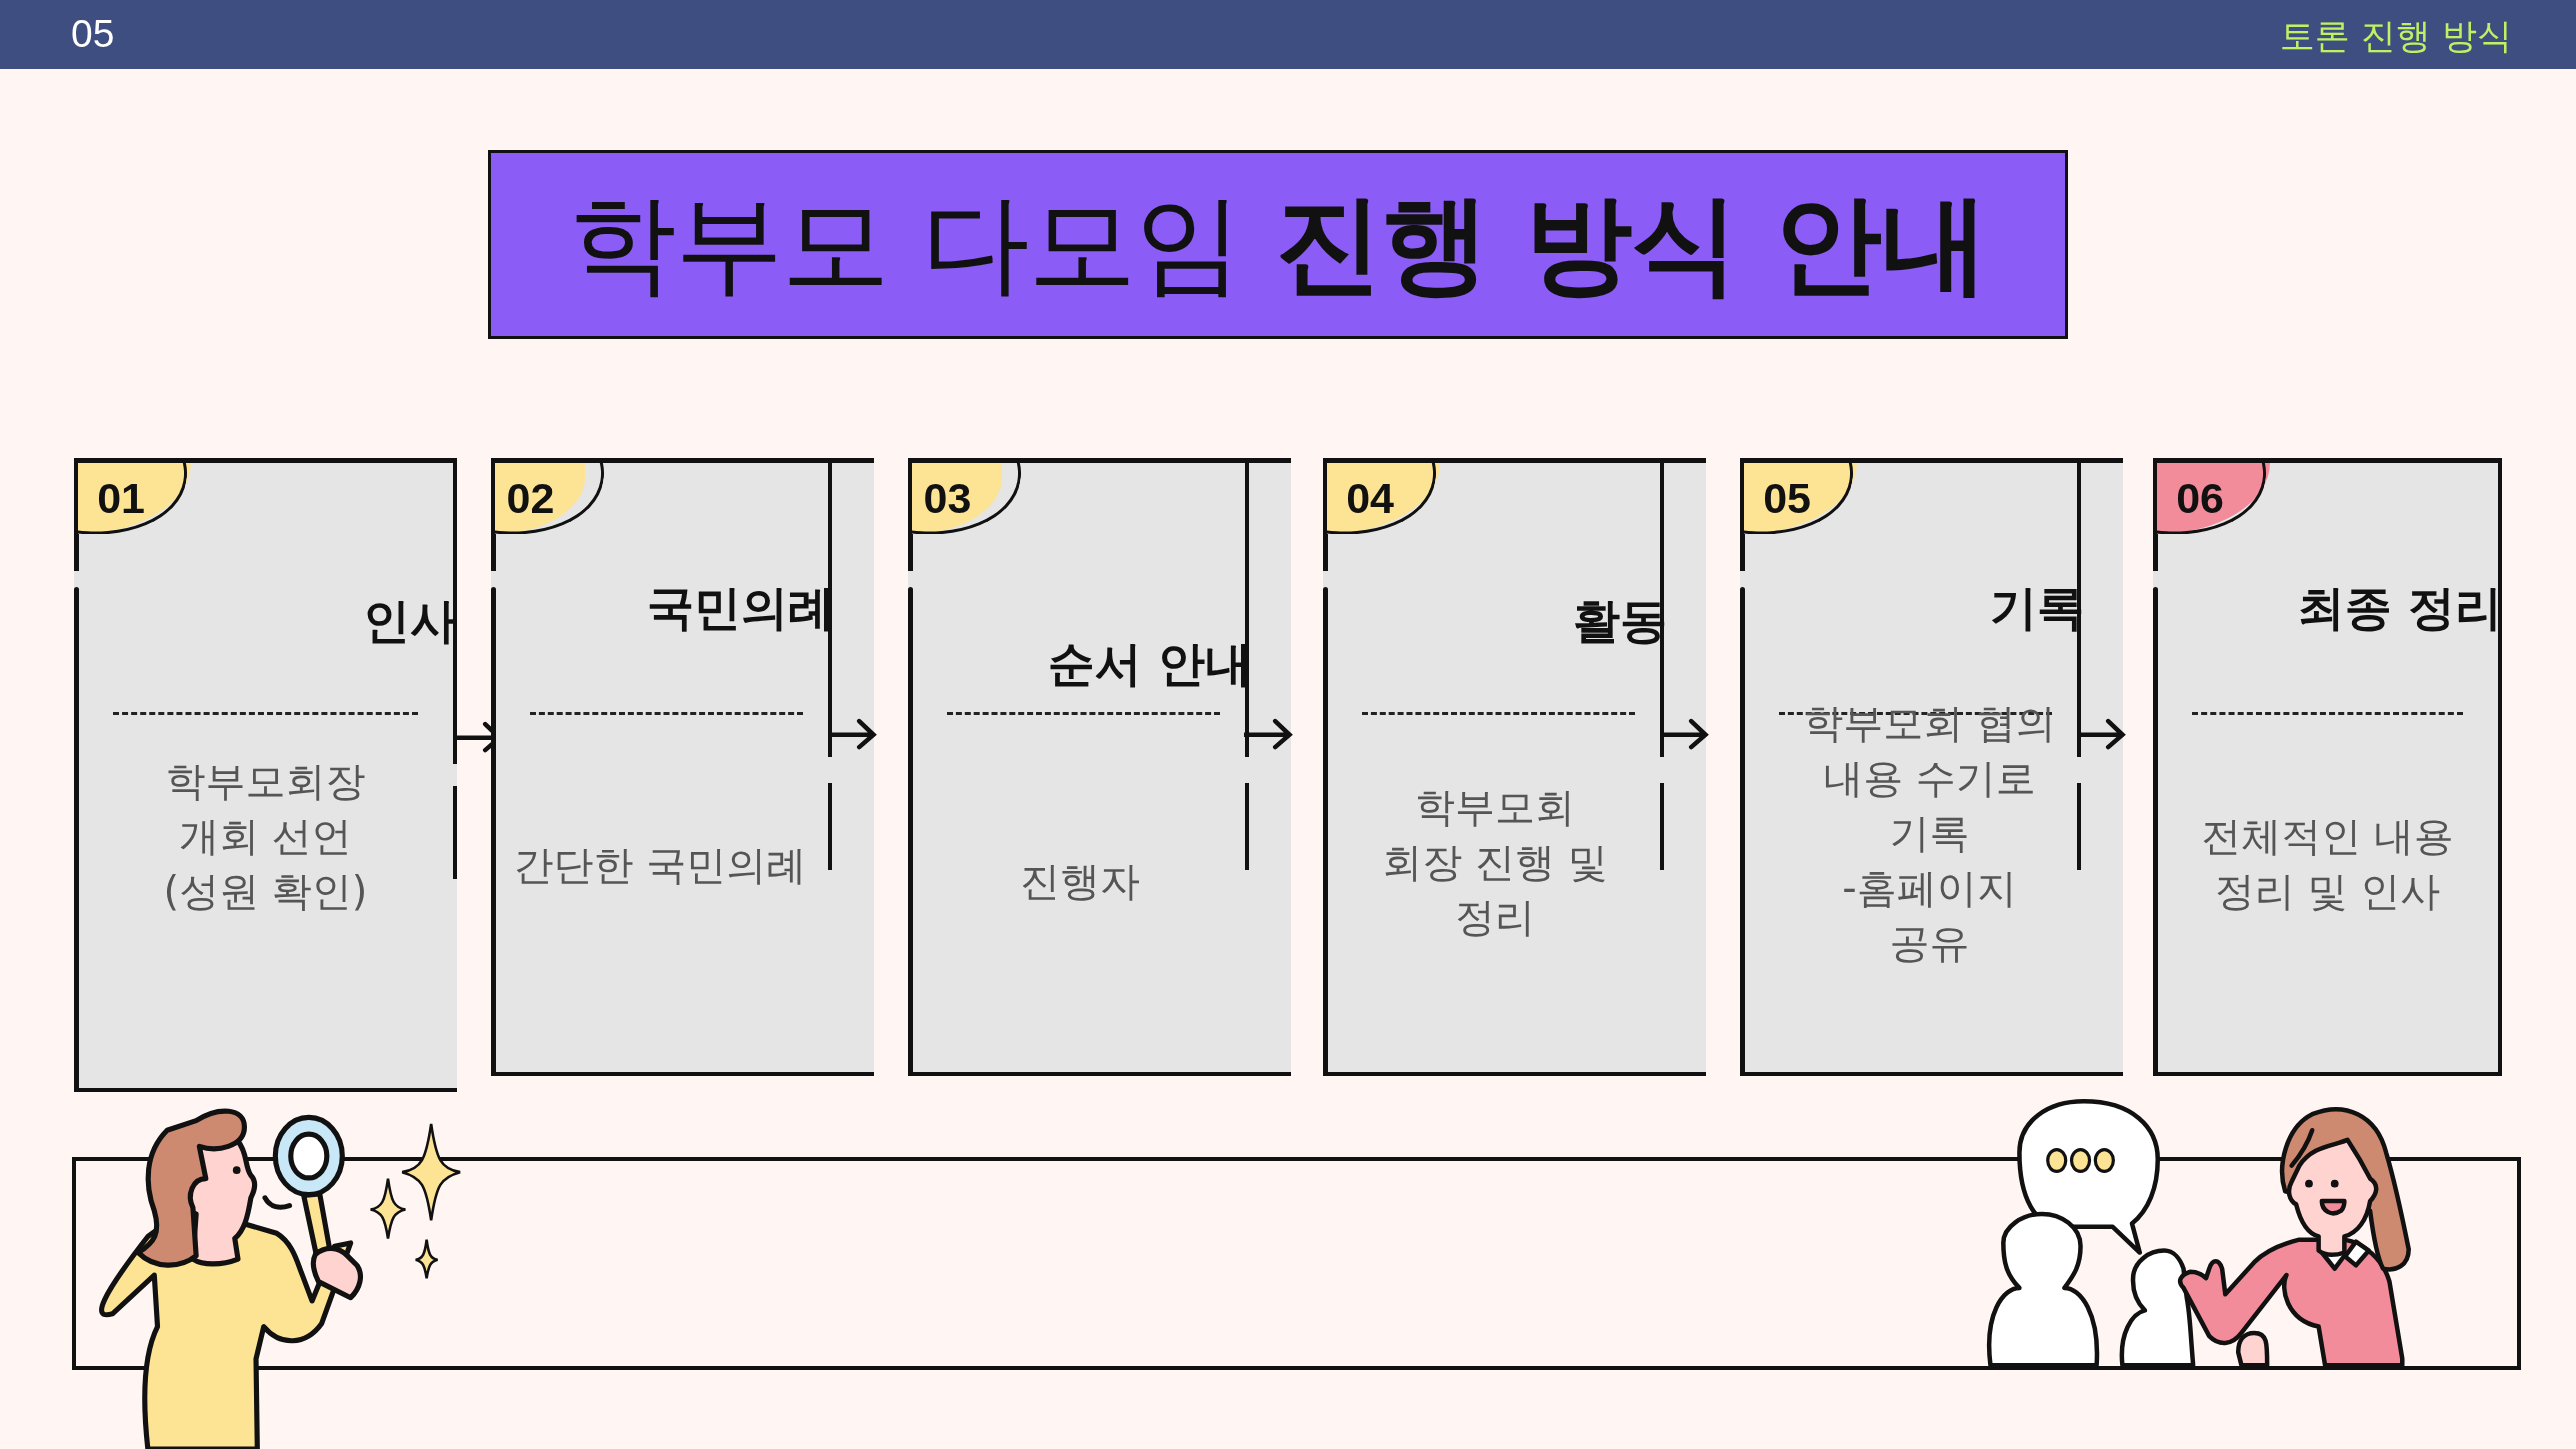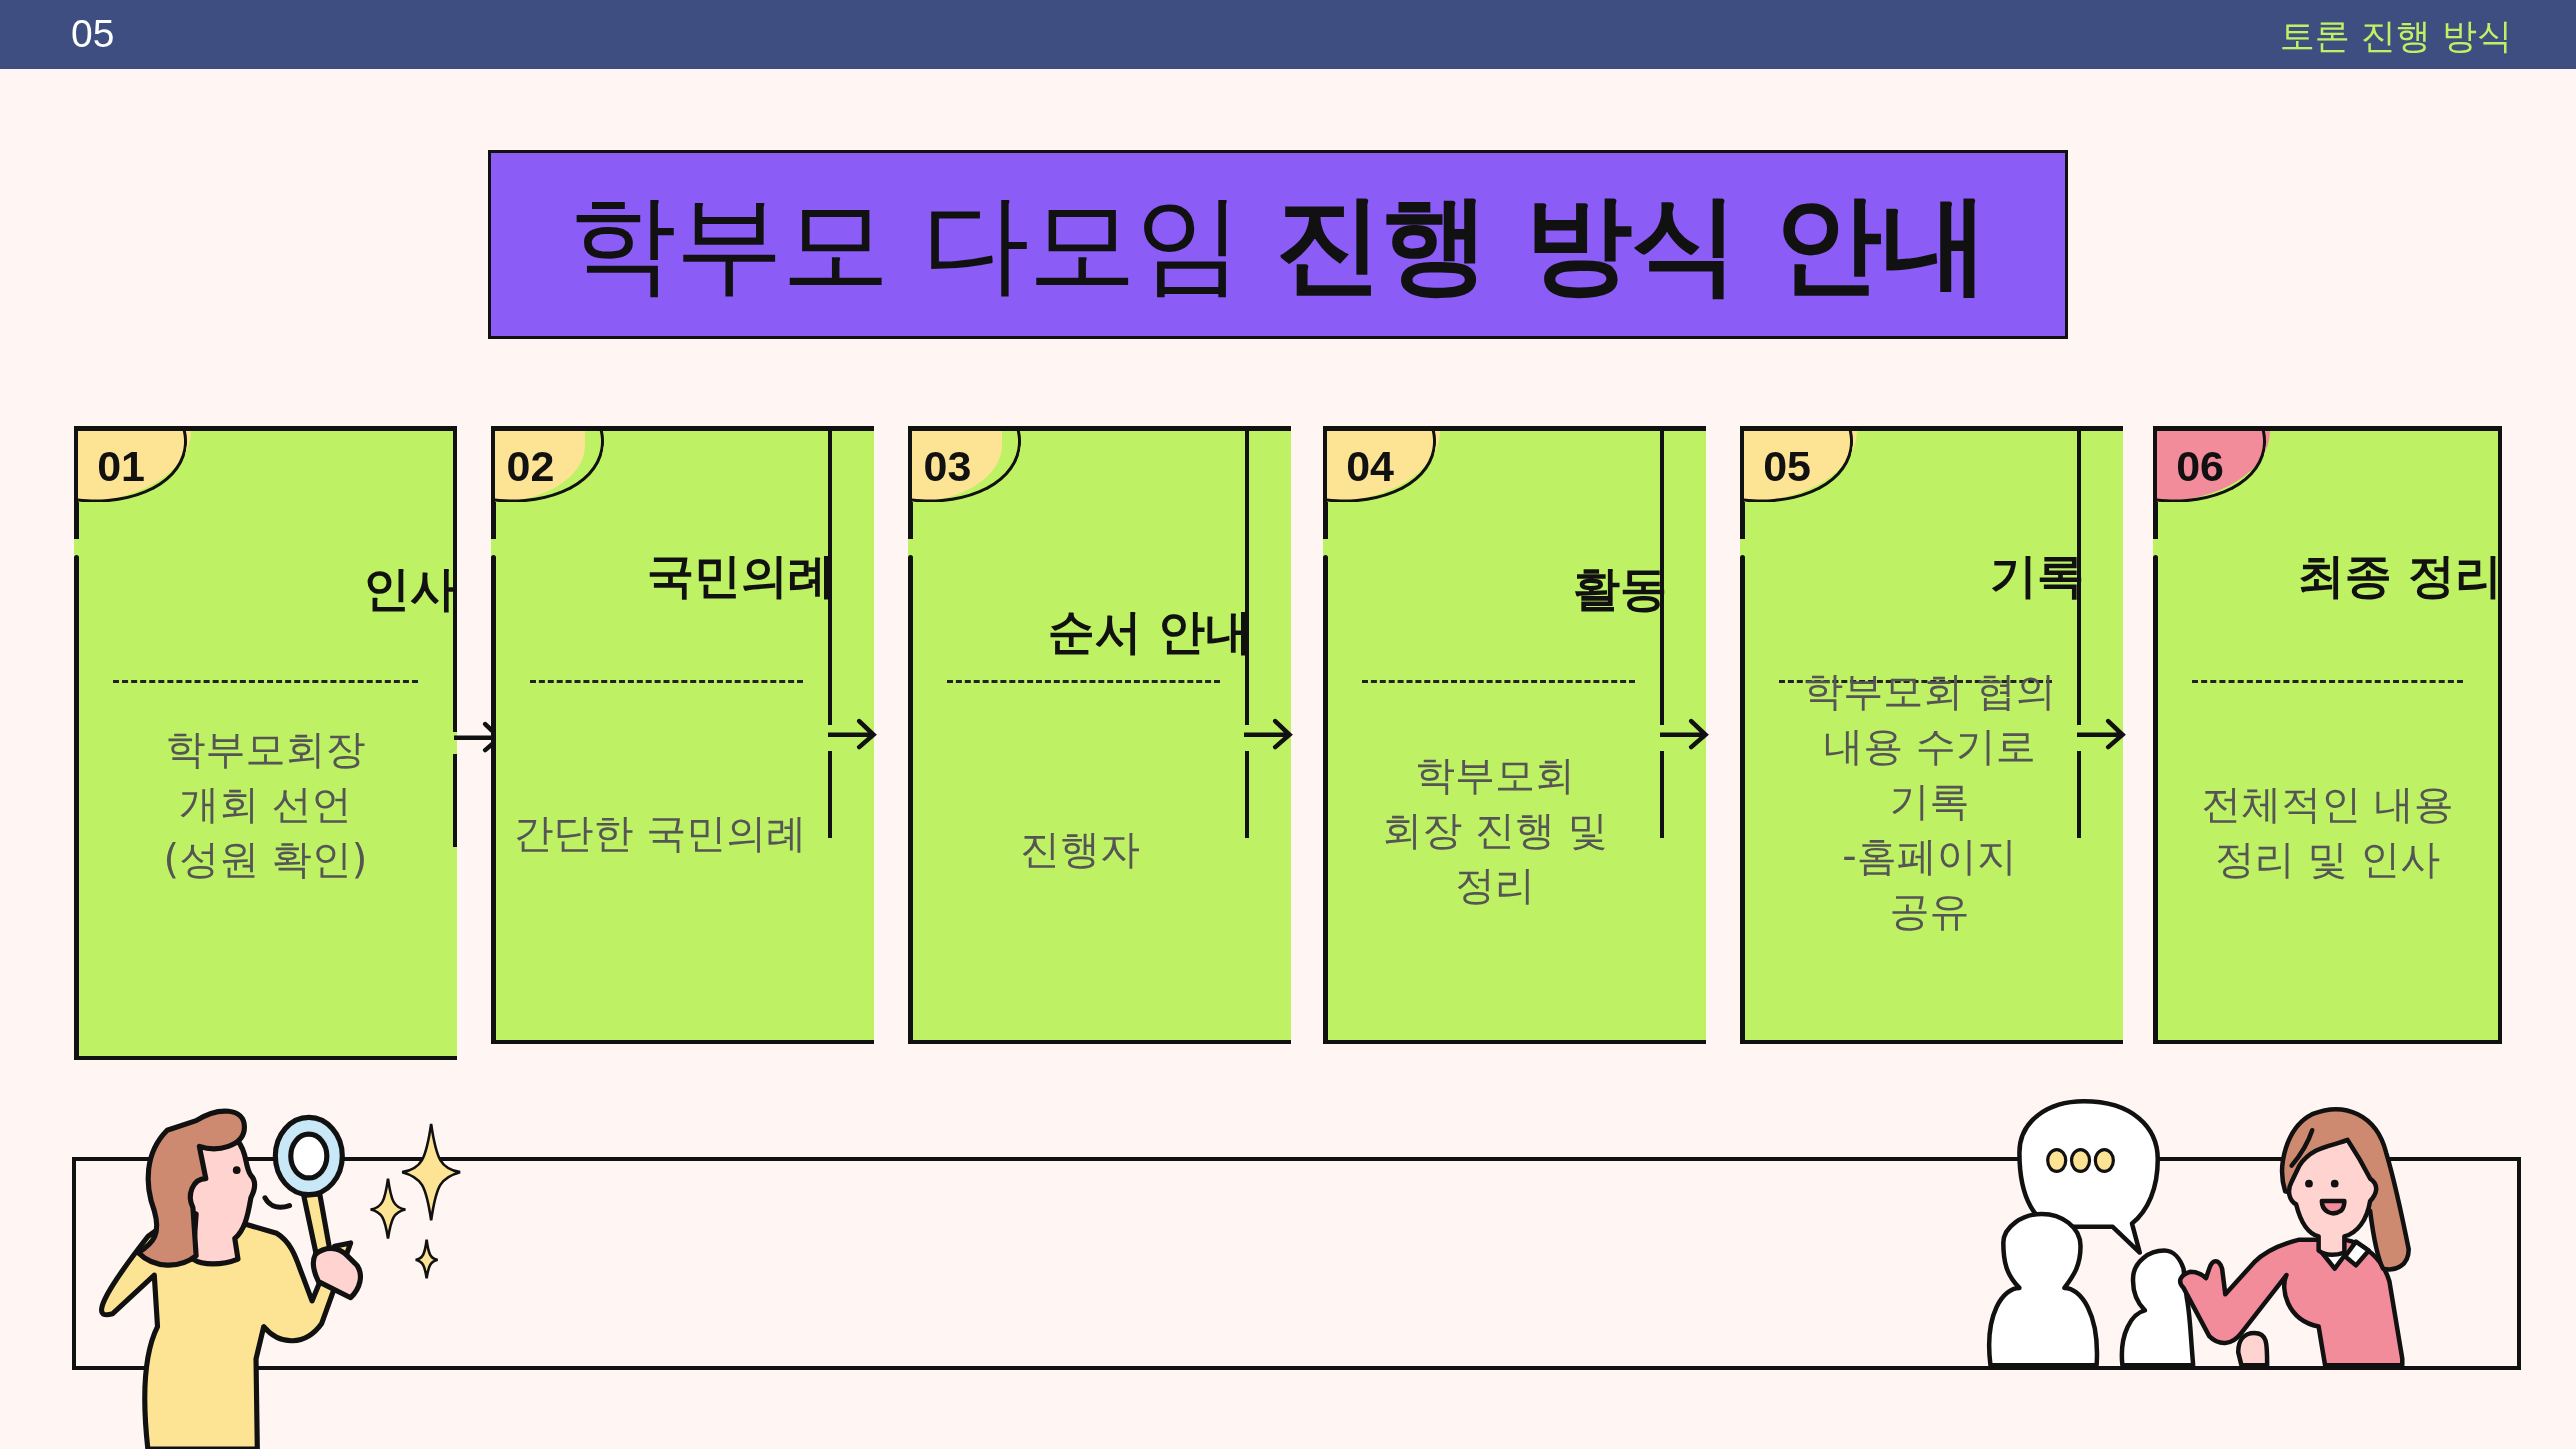--- a/index.html
+++ b/index.html
@@ -4,21 +4,21 @@
 <style>
   html,body{margin:0;padding:0;}
   body{width:2576px;height:1449px;background:#fff6f3;position:relative;overflow:hidden;font-family:"DejaVu Sans","Liberation Sans",sans-serif;}
   .topbar{position:absolute;left:0;top:0;width:2576px;height:69px;background:#3f4e80;}
   .topbar .num{position:absolute;left:71px;top:11.6px;color:#fff;font-size:39px;font-family:"Liberation Sans",sans-serif;}
   .topbar .section{position:absolute;right:64px;top:13px;color:#bef264;font-size:35px;}
   .title-box{position:absolute;left:488px;top:150px;width:1574px;height:183px;background:#8b5cf6;border:3.9px solid #111;display:flex;align-items:center;justify-content:center;}
   .title-box .t{font-size:108px;color:#111;letter-spacing:-1.3px;white-space:nowrap;}
   .title-box .t .light{font-weight:400;}
   .title-box .t .bold{font-weight:900;}
-  .card{position:absolute;top:426px;height:618px;background:#bef264;text-decoration:underline;}
+  .card{position:absolute;top:458px;height:618px;background:#e5e5e5;text-decoration:underline;}
   .card .frame-left{position:absolute;left:0;top:129px;bottom:0;width:4.5px;background:#111;border-radius:2.6px;}
   .card .frame-topleft{position:absolute;left:0;top:0;width:4.5px;height:113px;background:#111;}
   .card .frame-top{position:absolute;left:0;top:0;right:0;height:4.5px;background:#111;}
   .card .frame-bottom{position:absolute;left:0;bottom:0;right:0;height:4.5px;background:#111;}
   .card .frame-right-top{position:absolute;right:0;top:0;width:4.5px;height:299px;background:#111;}
   .card .frame-right-bottom{position:absolute;right:0;top:325px;width:4.5px;height:87px;background:#111;}
   .card .frame-right-full{position:absolute;right:0;top:0;bottom:0;width:4.5px;background:#111;}
   .badge{position:absolute;left:3.9px;top:4.5px;width:113px;height:71px;overflow:hidden;}
   .badge .blob{position:absolute;left:0;top:0;width:113px;height:71px;border-bottom-right-radius:113px 71px;}
   .badge .arc{position:absolute;left:-109px;top:-71px;width:213px;height:135px;border:3.9px solid #111;border-radius:50%;border-left-color:transparent;border-top-color:transparent;transform:rotate(10deg);}

